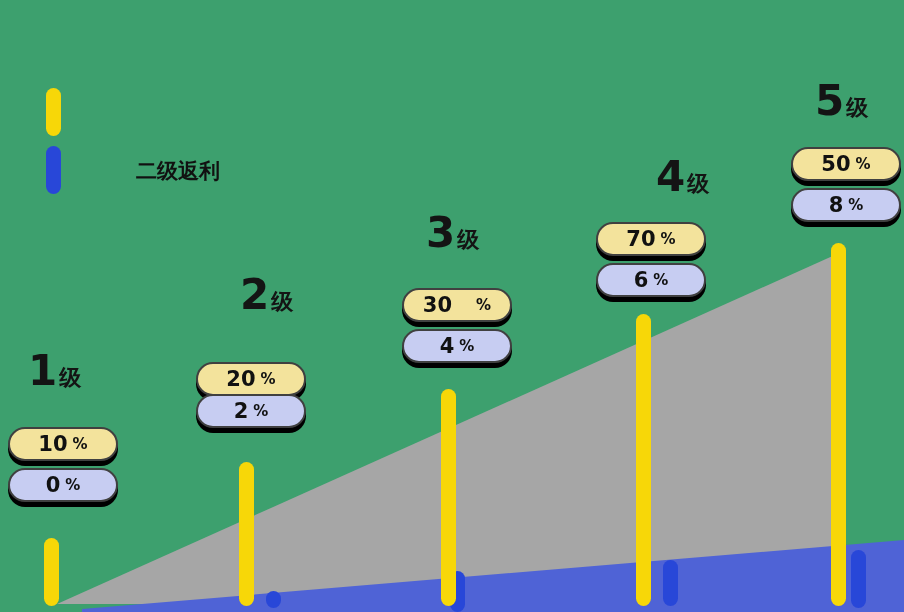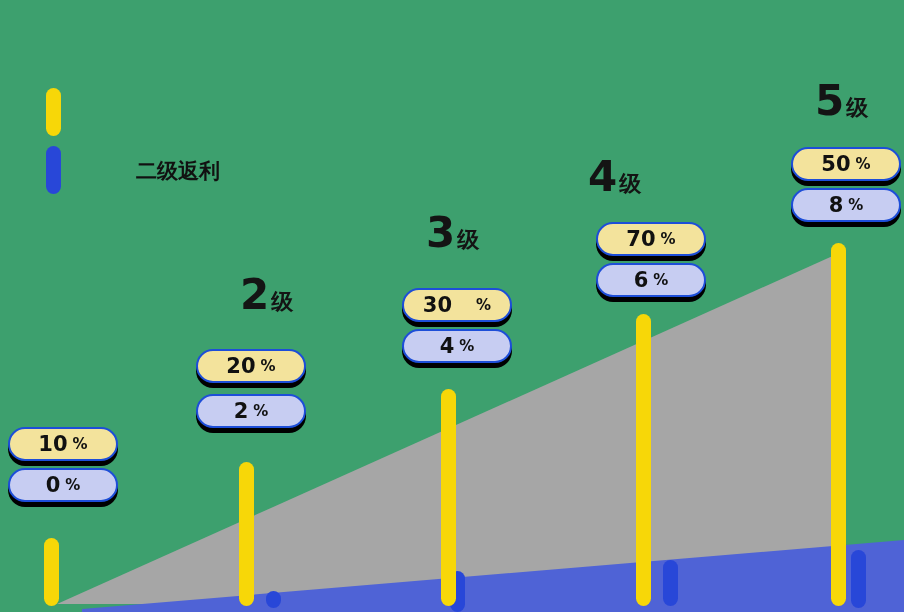--- a/index.html
+++ b/index.html
@@ -47,36 +47,36 @@
   .bbar.l5{left:851px;top:550px;height:58px;}
   
   .lvl-label{
     position:absolute;color:#141414;white-space:nowrap;
   }
   .lvl-label .num{font-size:42px;font-weight:600;}
   .lvl-label .suffix{font-size:22px;font-weight:600;margin-left:2px;}
   .lvl-label.l1{left:28px;top:346px;}
   .lvl-label.l2{left:240px;top:270px;}
   .lvl-label.l3{left:426px;top:208px;}
-  .lvl-label.l4{left:588px;top:152px;}
+  .lvl-label.l4{left:656px;top:152px;}
   .lvl-label.l5{left:815px;top:76px;}
   
   .pill{
     position:absolute;width:110px;height:34px;
-    border:2px solid #1d4ed8;border-radius:18px;
+    border:2px solid #404040;border-radius:18px;
     box-shadow:0 5px 0 #000;
     display:flex;align-items:center;justify-content:center;
     color:#111;box-sizing:border-box;
   }
   .pill .val{font-size:21px;font-weight:600;}
   .pill .unit{font-size:15px;font-weight:600;margin-left:5px;}
   .pill.tier1{background:#f3e39c;}
   .pill.tier2{background:#c7cdf2;}
   .pill.t1l1{left:8px;top:427px;}   .pill.t2l1{left:8px;top:468px;}
-  .pill.t1l2{left:196px;top:349px;justify-content:center;} .pill.t2l2{left:196px;top:394px;}
+  .pill.t1l2{left:196px;top:362px;justify-content:center;} .pill.t2l2{left:196px;top:394px;}
   .pill.t1l3{left:402px;top:288px;gap:19px;} .pill.t2l3{left:402px;top:329px;}
   .pill.t1l4{left:596px;top:222px;} .pill.t2l4{left:596px;top:263px;}
   .pill.t1l5{left:791px;top:147px;} .pill.t2l5{left:791px;top:188px;}
 </style>
 </head>
 <body>
 
 <div class="stage">
 
   <svg class="ramps" viewBox="0 0 904 612" aria-hidden="true">
@@ -93,20 +93,23 @@
   <div class="bbar l3"></div>
   <div class="bbar l4"></div>
   <div class="bbar l5"></div>
 
   <div class="ybar l1"></div>
   <div class="ybar l2"></div>
   <div class="ybar l3"></div>
   <div class="ybar l4"></div>
   <div class="ybar l5"></div>
 
+  <div class="lvl-label l1">
+    <span class="num">1</span><span class="suffix">级</span>
+  </div>
   <div class="pill tier1 t1l1">
     <span class="val">10</span>
       <span class="unit">%</span>
   </div>
   <div class="pill tier2 t2l1">
     <span class="val">0</span>
       <span class="unit">%</span>
   </div>
 
   <div class="lvl-label l2">

